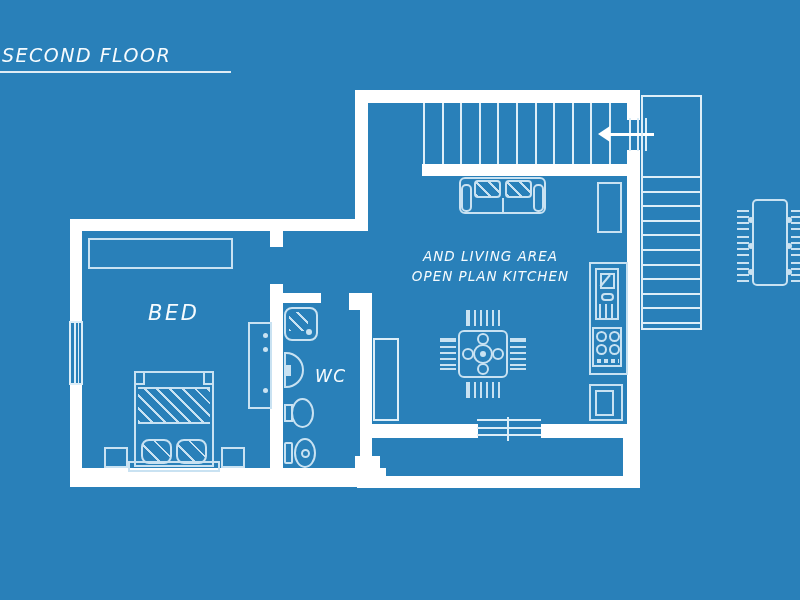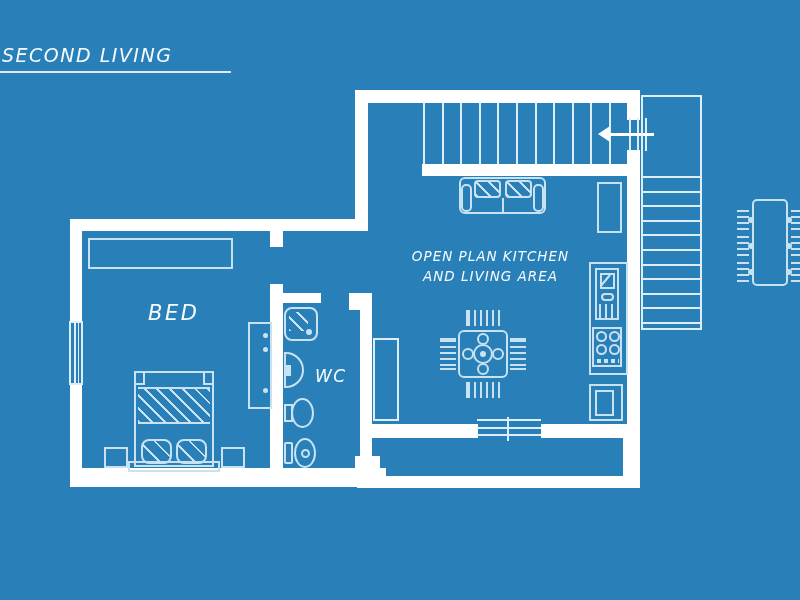--- a/index.html
+++ b/index.html
@@ -22,21 +22,21 @@
   .treads-h{background:repeating-linear-gradient(to bottom,var(--tl) 0 2px,transparent 2px 14.6px);}
   .steps-h{background:repeating-linear-gradient(to bottom,var(--tl) 0 2px,transparent 2px 7.5px);}
   .chair-slats-h{background:repeating-linear-gradient(to bottom,var(--fl) 0 2px,transparent 2px 6px);}
   .chair-slats-v{background:repeating-linear-gradient(to right,var(--fl) 0 2px,transparent 2px 6px);}
 </style>
 </head>
 <body>
 
 <div id="canvas" style="--bg: #2980b9; --wall: #ffffff; --fl: #c9e2f2; --tl: #ddeef8; --txt: #f6fbfe;">
 
-  <div class="t" style="left:2px;top:44px;font-size:19px;letter-spacing:1.5px;">SECOND LIVING</div>
+  <div class="t" style="left:2px;top:44px;font-size:19px;letter-spacing:1.5px;">SECOND FLOOR</div>
   <div class="abs" style="left:0;top:71px;width:231px;height:1.5px;background:rgba(255,255,255,.85);"></div>
 
   <div class="wall" style="left:355px;top:90px;width:285px;height:13px;"></div>
   <div class="wall" style="left:355px;top:90px;width:13px;height:141px;"></div>
   <div class="wall" style="left:627px;top:90px;width:13px;height:30px;"></div>
   <div class="wall" style="left:627px;top:150px;width:13px;height:283px;"></div>
   <div class="wall" style="left:70px;top:219px;width:298px;height:12px;"></div>
   <div class="wall" style="left:70px;top:219px;width:12px;height:268px;"></div>
   <div class="wall" style="left:70px;top:468px;width:316px;height:19px;"></div>
   <div class="wall" style="left:270px;top:231px;width:13px;height:16px;"></div>
@@ -118,22 +118,22 @@
     <div class="o circ" style="left:7px;top:0;width:23px;height:30px;"></div>
   </div>
   <div class="abs" style="left:284px;top:438px;width:32px;height:30px;">
     <div class="o" style="left:0;top:4px;width:9px;height:22px;border-radius:2px;"></div>
     <div class="o circ" style="left:10px;top:0;width:22px;height:30px;">
       <div class="o circ" style="left:5px;top:9px;width:9px;height:9px;"></div>
     </div>
   </div>
 
   <div class="abs" style="left:398px;top:246px;width:185px;text-align:center;">
+    <div class="t" style="position:static;font-size:13.5px;letter-spacing:1px;line-height:20px;">AND LIVING AREA</div>
     <div class="t" style="position:static;font-size:13.5px;letter-spacing:1px;line-height:20px;">OPEN PLAN KITCHEN</div>
-    <div class="t" style="position:static;font-size:13.5px;letter-spacing:1px;line-height:20px;">AND LIVING AREA</div>
   </div>
 
   <div class="abs" style="left:459px;top:177px;width:87px;height:38px;">
     <div class="o" style="left:0;top:0;width:87px;height:37px;border-radius:6px;"></div>
     <div class="o hatch" style="left:15px;top:3px;width:27px;height:18px;border-radius:4px;"></div>
     <div class="o hatch" style="left:46px;top:3px;width:27px;height:18px;border-radius:4px;"></div>
     <div class="o" style="left:2px;top:7px;width:11px;height:28px;border-radius:5px;"></div>
     <div class="o" style="left:74px;top:7px;width:11px;height:28px;border-radius:5px;"></div>
     <div class="abs" style="left:43px;top:21px;width:2px;height:14px;background:var(--fl);"></div>
   </div>

